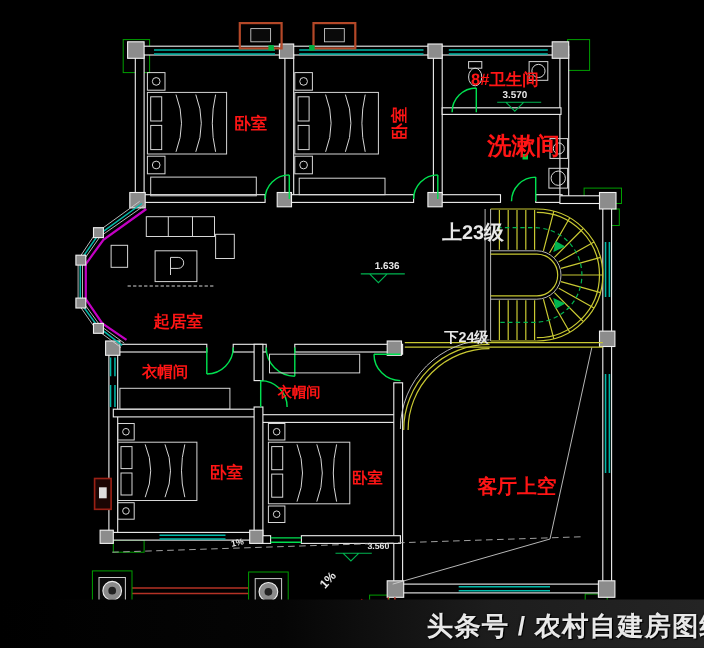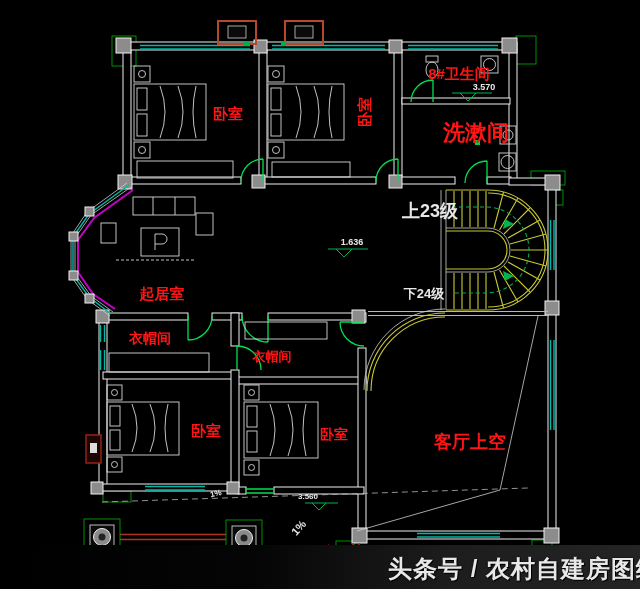--- a/index.html
+++ b/index.html
@@ -301,24 +301,24 @@
   <div class="lbl red" style="left:476px;top:133px;font-size:22px">洗漱间</div>
   <div class="lbl red" style="left:162px;top:293px;font-size:15px">起居室</div>
   <div class="lbl red" style="left:150px;top:338px;font-size:14px">衣帽间</div>
   <div class="lbl red" style="left:272px;top:356px;font-size:13px">衣帽间</div>
   <div class="lbl red" style="left:206px;top:430px;font-size:15px">卧室</div>
   <div class="lbl red" style="left:334px;top:434px;font-size:14px">卧室</div>
   <div class="lbl red" style="left:470px;top:442px;font-size:18px">客厅上空</div>
   <div class="lbl red" style="left:312px;top:553px;font-size:12px;transform:translate(-50%,-50%) rotate(-8deg)">观景阳台</div>
 
   <div class="lbl wht" style="left:430px;top:211px;font-size:18px">上23级</div>
-  <div class="lbl wht" style="left:424px;top:293px;font-size:13px">下24级</div>
-
-  <div class="lbl wht" style="left:484px;top:87px;font-size:9px">3.570</div>
+  <div class="lbl wht" style="left:424px;top:306px;font-size:13px">下24级</div>
+
+  <div class="lbl wht" style="left:468px;top:87px;font-size:9px">3.570</div>
   <div class="lbl wht" style="left:352px;top:242px;font-size:9px">1.636</div>
-  <div class="lbl wht" style="left:308px;top:497px;font-size:8px">3.560</div>
+  <div class="lbl wht" style="left:344px;top:497px;font-size:8px">3.560</div>
   <div class="lbl wht" style="left:216px;top:494px;font-size:8px;transform:translate(-50%,-50%) rotate(-12deg)">1%</div>
   <div class="lbl wht" style="left:299px;top:528px;font-size:11px;transform:translate(-50%,-50%) rotate(-48deg)">1%</div>
 
   <div class="band"></div>
   <div class="wm">头条号 / 农村自建房图纸</div>
 
 </div>
 
 </body></html>

